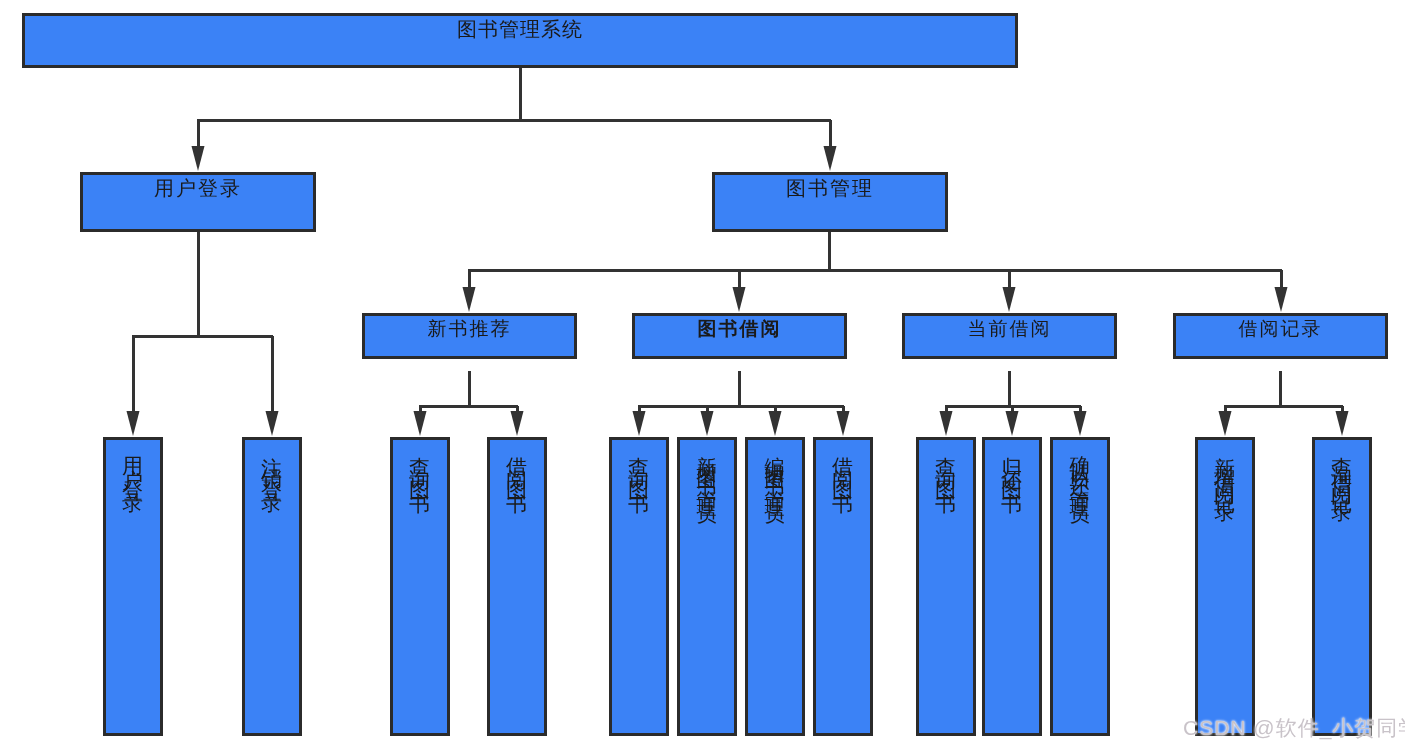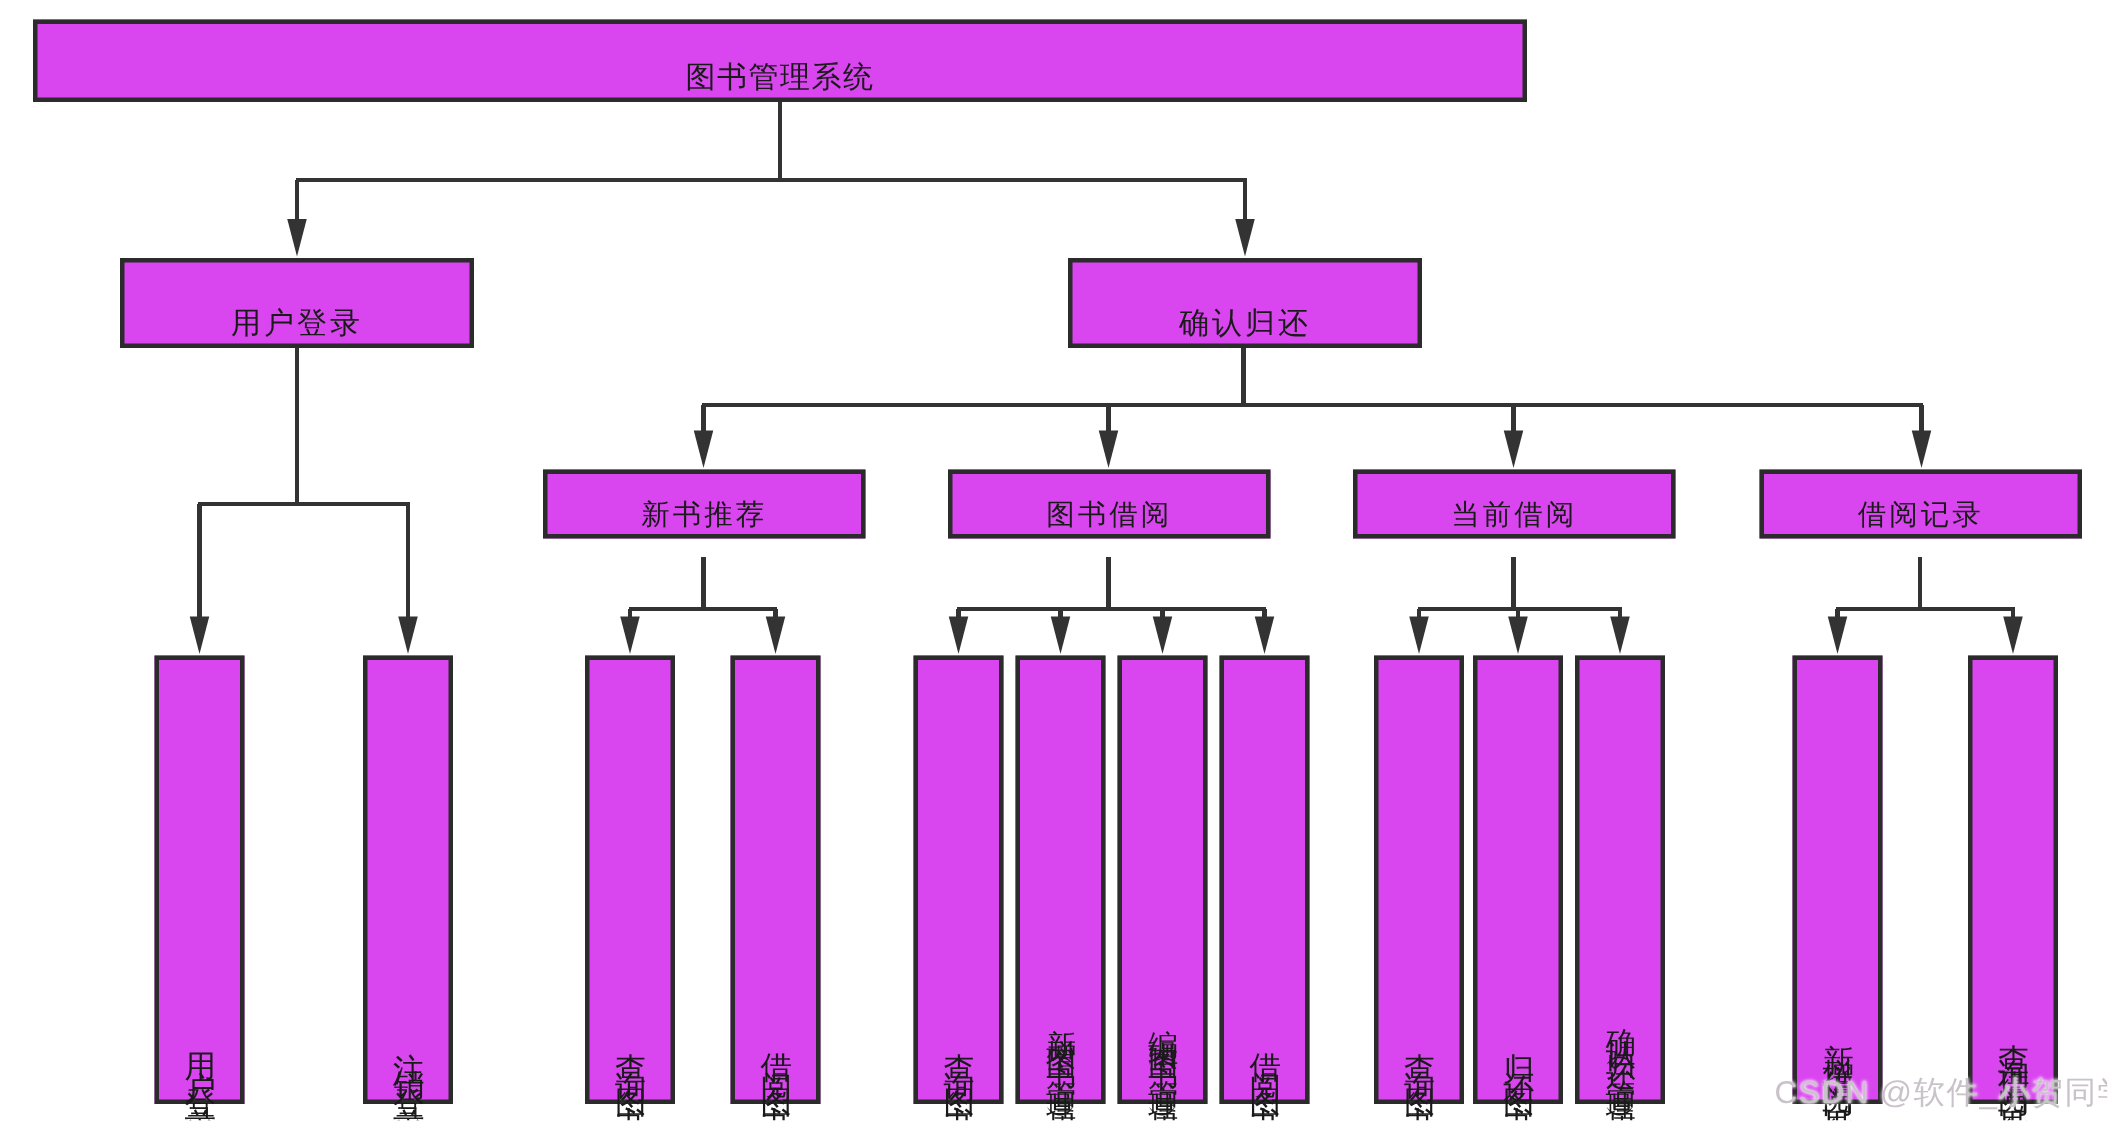--- a/index.html
+++ b/index.html
@@ -18,23 +18,23 @@
   svg.connectors {
     position: absolute;
     left: 0;
     top: 0;
     z-index: 1;
   }
   .box {
     position: absolute;
     box-sizing: border-box;
     border: 3px solid #2b2b2b;
-    background: #d946ef;
+    background: #3b82f6;
     display: flex;
-    align-items: flex-end;
+    align-items: flex-start;
     justify-content: center;
     z-index: 2;
     color: #1a1a1a;
   }
   .box.root {
     left: 22px; top: 13px; width: 996px; height: 55px;
     font-size: 20px; letter-spacing: 1px;
   }
   .box.lvl2 {
     top: 172px; width: 236px; height: 60px;
@@ -141,27 +141,27 @@
   </svg>
 
   <div class="box root">
     <span>图书管理系统</span>
   </div>
 
   <div class="box lvl2" style="left:80px;">
     <span>用户登录</span>
   </div>
   <div class="box lvl2" style="left:712px;">
-    <span>确认归还</span>
+    <span>图书管理</span>
   </div>
 
   <div class="box lvl3" style="left:362px;">
     <span>新书推荐</span>
   </div>
-  <div class="box lvl3" style="left:632px;">
+  <div class="box lvl3" style="left:632px;font-weight:bold;">
     <span>图书借阅</span>
   </div>
   <div class="box lvl3" style="left:902px;">
     <span>当前借阅</span>
   </div>
   <div class="box lvl3" style="left:1173px;">
     <span>借阅记录</span>
   </div>
 
   <div class="box leaf" style="left:103px;">

